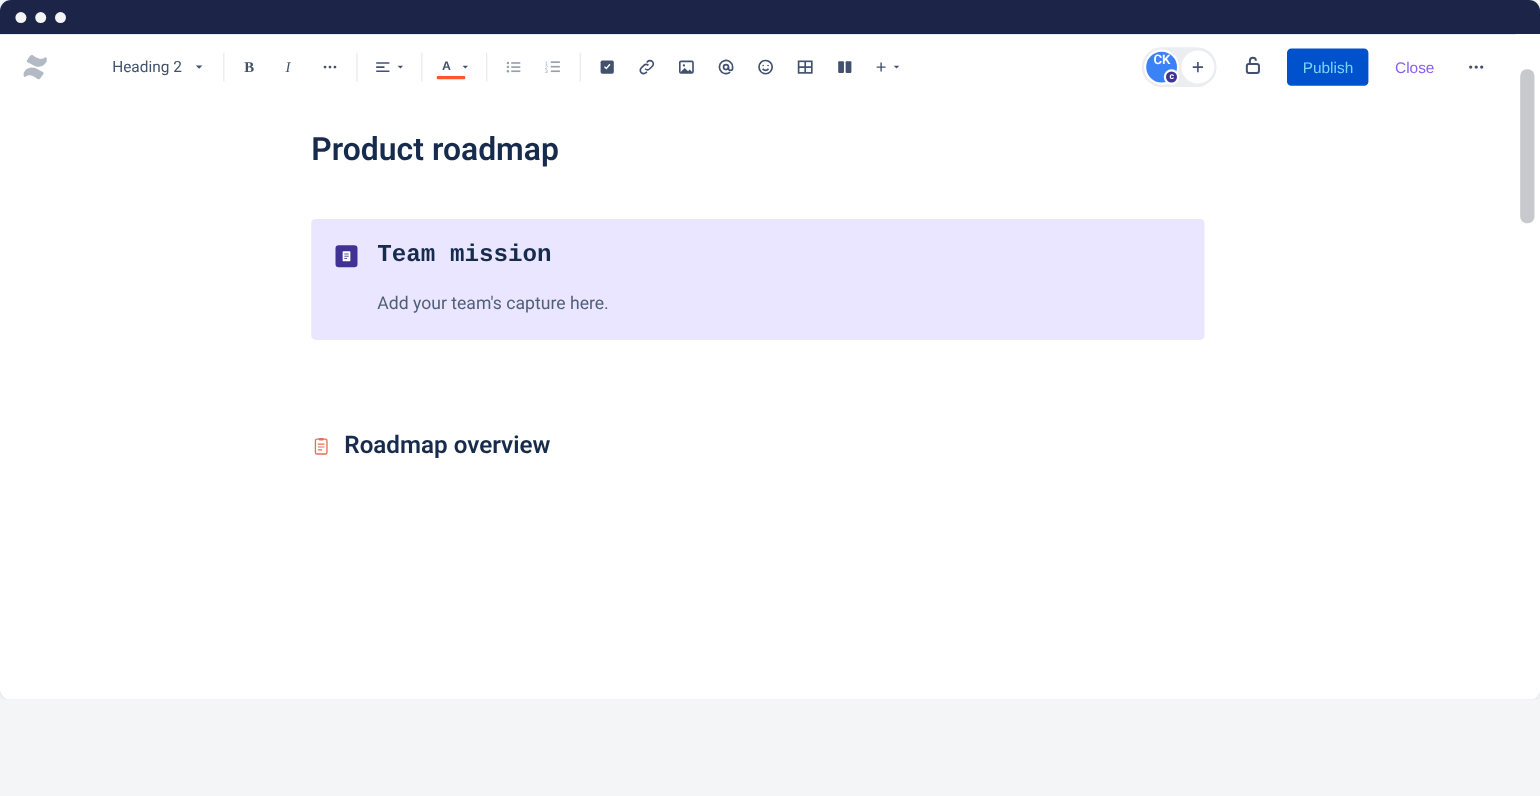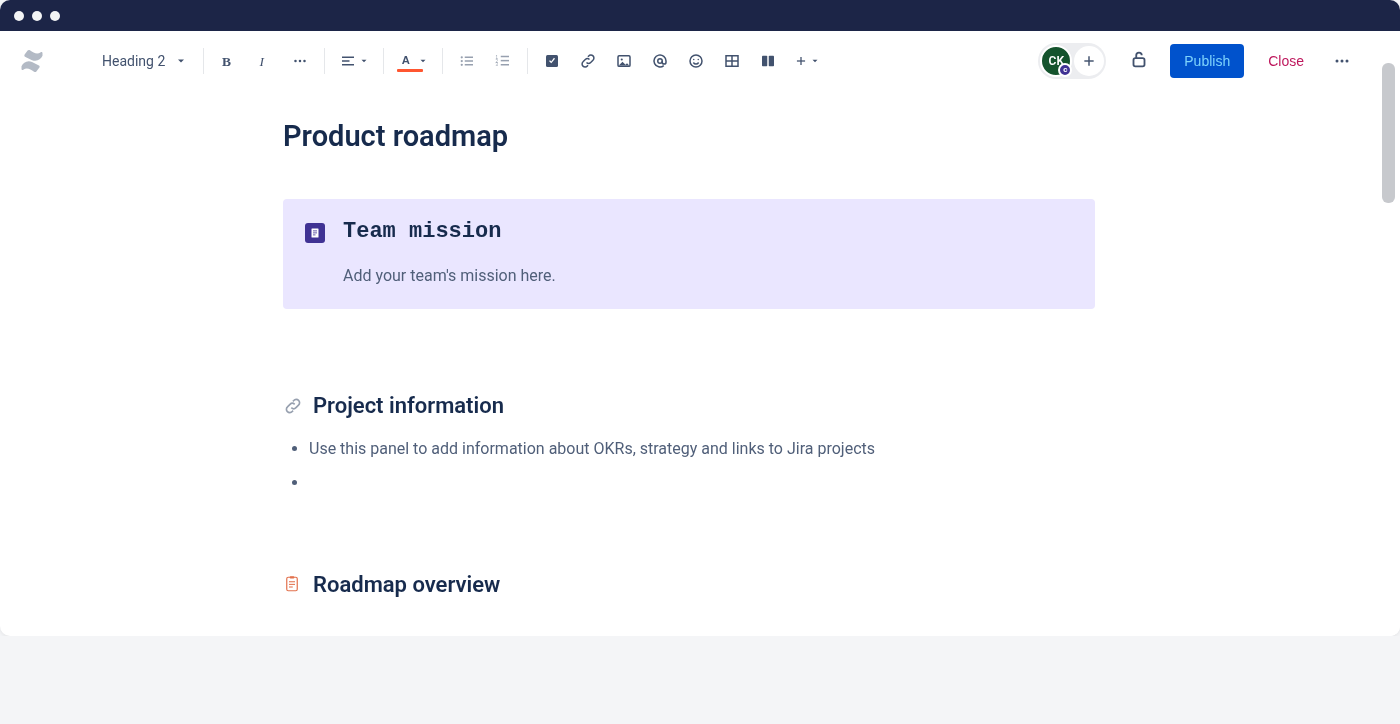--- a/index.html
+++ b/index.html
@@ -21,26 +21,26 @@
   .tb-btn{ height:32px; min-width:32px; border:none; background:transparent; border-radius:4px; color:#42526E; display:inline-flex; align-items:center; justify-content:center; cursor:pointer; padding:0 6px;}
   .tb-btn svg{ display:block;}
   .muted svg { color:#97A0AF;}
   .caret-down{ margin-left:2px; }
   .style-select{ height:32px; display:flex; align-items:center; gap:8px; padding:0 8px; cursor:pointer; color:#42526E; font-size:14px;}
 
   .spacer{ flex:1;}
 
   .collab{ display:flex; align-items:center;}
   .pill{ display:flex; align-items:center; background:#ecedf0; border-radius:18px; padding:2px;}
-  .avatar{ width:32px; height:32px; border-radius:50%; background:#14532d; color:#fff; display:flex; align-items:center; justify-content:center; font-size:12px; font-weight:600; position:relative; border:2px solid #fff;}
+  .avatar{ width:32px; height:32px; border-radius:50%; background:#3b82f6; color:#fff; display:flex; align-items:flex-start; justify-content:center; font-size:12px; font-weight:600; position:relative; border:2px solid #fff;}
   .presence{ position:absolute; bottom:-2px; right:-2px; width:14px; height:14px; border-radius:50%; background:#403294; border:2px solid #fff; display:flex;align-items:center;justify-content:center;color:#fff;font-size:8px;font-weight:700;}
   .add-collab{ width:30px; height:30px; border-radius:50%; background:#fff; color:#42526E; display:flex;align-items:center;justify-content:center; margin-left:2px;}
   .lock-open{ margin-left:22px; color:#42526E;}
   .btn-primary{ background:#0052CC; color:#7dd3fc; border:none; height:34px; padding:0 14px; border-radius:4px; font-size:14px; font-weight:500; margin-left:20px; cursor:pointer;}
-  .btn-subtle{ background:transparent; border:none; color:#be185d; height:34px; padding:0 10px; font-size:14px; margin-left:14px; cursor:pointer;}
+  .btn-subtle{ background:transparent; border:none; color:#8b5cf6; height:34px; padding:0 10px; font-size:14px; margin-left:14px; cursor:pointer;}
   .tb-more{ margin-left:12px;}
 
   .doc{ max-width:812px; margin:0 auto; padding:28px 0 40px;}
   .page-title{ font-size:29px; font-weight:600; color:#172B4D; margin:0 0 46px;}
   .panel{ background:#EAE6FF; border-radius:4px; padding:20px 22px 24px; display:flex; gap:18px; align-items:flex-start;}
   .panel-icon{ width:20px; height:20px; flex:0 0 20px; border-radius:3px; background:#403294; color:#fff; display:flex;align-items:center;justify-content:center; margin-top:4px;}
   .panel-body h2{ margin:0 0 22px; font-size:22px; font-weight:600; color:#172B4D;font-family:Liberation Mono, monospace;}
   .panel-body p{ margin:0; color:#505F79; font-size:16px;}
 
   h2.section{ font-size:22px; font-weight:600; color:#172B4D; margin:0 0 18px; display:flex; align-items:center; gap:10px;}
@@ -255,39 +255,24 @@
           <span class="panel-icon">
             <svg width="12" height="12" viewBox="0 0 24 24" fill="currentColor">
                 <rect x="5" y="3" width="14" height="18" rx="1" fill="#fff"></rect>
                 <rect x="8" y="7" width="8" height="1.6" fill="#403294"></rect>
                 <rect x="8" y="11" width="8" height="1.6" fill="#403294"></rect>
                 <rect x="8" y="15" width="5" height="1.6" fill="#403294"></rect>
               </svg>
           </span>
           <div class="panel-body">
             <h2>Team mission</h2>
-            <p>Add your team's mission here.</p>
+            <p>Add your team's capture here.</p>
           </div>
         </div>
 
-        <div class="section-block">
-          <h2 class="section">
-            <span class="section-icon">
-              <svg width="20" height="20" viewBox="0 0 24 24" fill="none" stroke="#97A0AF" stroke-width="2">
-                  <path d="M10 14a4 4 0 0 0 5.6 0l3-3a4 4 0 1 0-5.7-5.6l-1 1"></path>
-                  <path d="M14 10a4 4 0 0 0-5.6 0l-3 3a4 4 0 1 0 5.7 5.6l1-1"></path>
-                </svg>
-            </span>
-            <span>Project information</span>
-          </h2>
-          <ul class="bullets">
-            <li>Use this panel to add information about OKRs, strategy and links to Jira projects</li>
-            <li class="empty"></li>
-          </ul>
-        </div>
 
         <div class="section-block">
           <h2 class="section">
             <span class="section-icon">
               <svg width="18" height="20" viewBox="0 0 24 24" fill="none">
                   <rect x="5" y="3" width="14" height="18" rx="2" stroke="#E2714D" stroke-width="1.6" fill="#fff"></rect>
                   <rect x="9" y="1.5" width="6" height="3" rx="1" fill="#E2714D"></rect>
                   <line x1="8" y1="9" x2="16" y2="9" stroke="#E2714D" stroke-width="1.4"></line>
                   <line x1="8" y1="12.5" x2="16" y2="12.5" stroke="#E2714D" stroke-width="1.4"></line>
                   <line x1="8" y1="16" x2="13" y2="16" stroke="#E2714D" stroke-width="1.4"></line>

